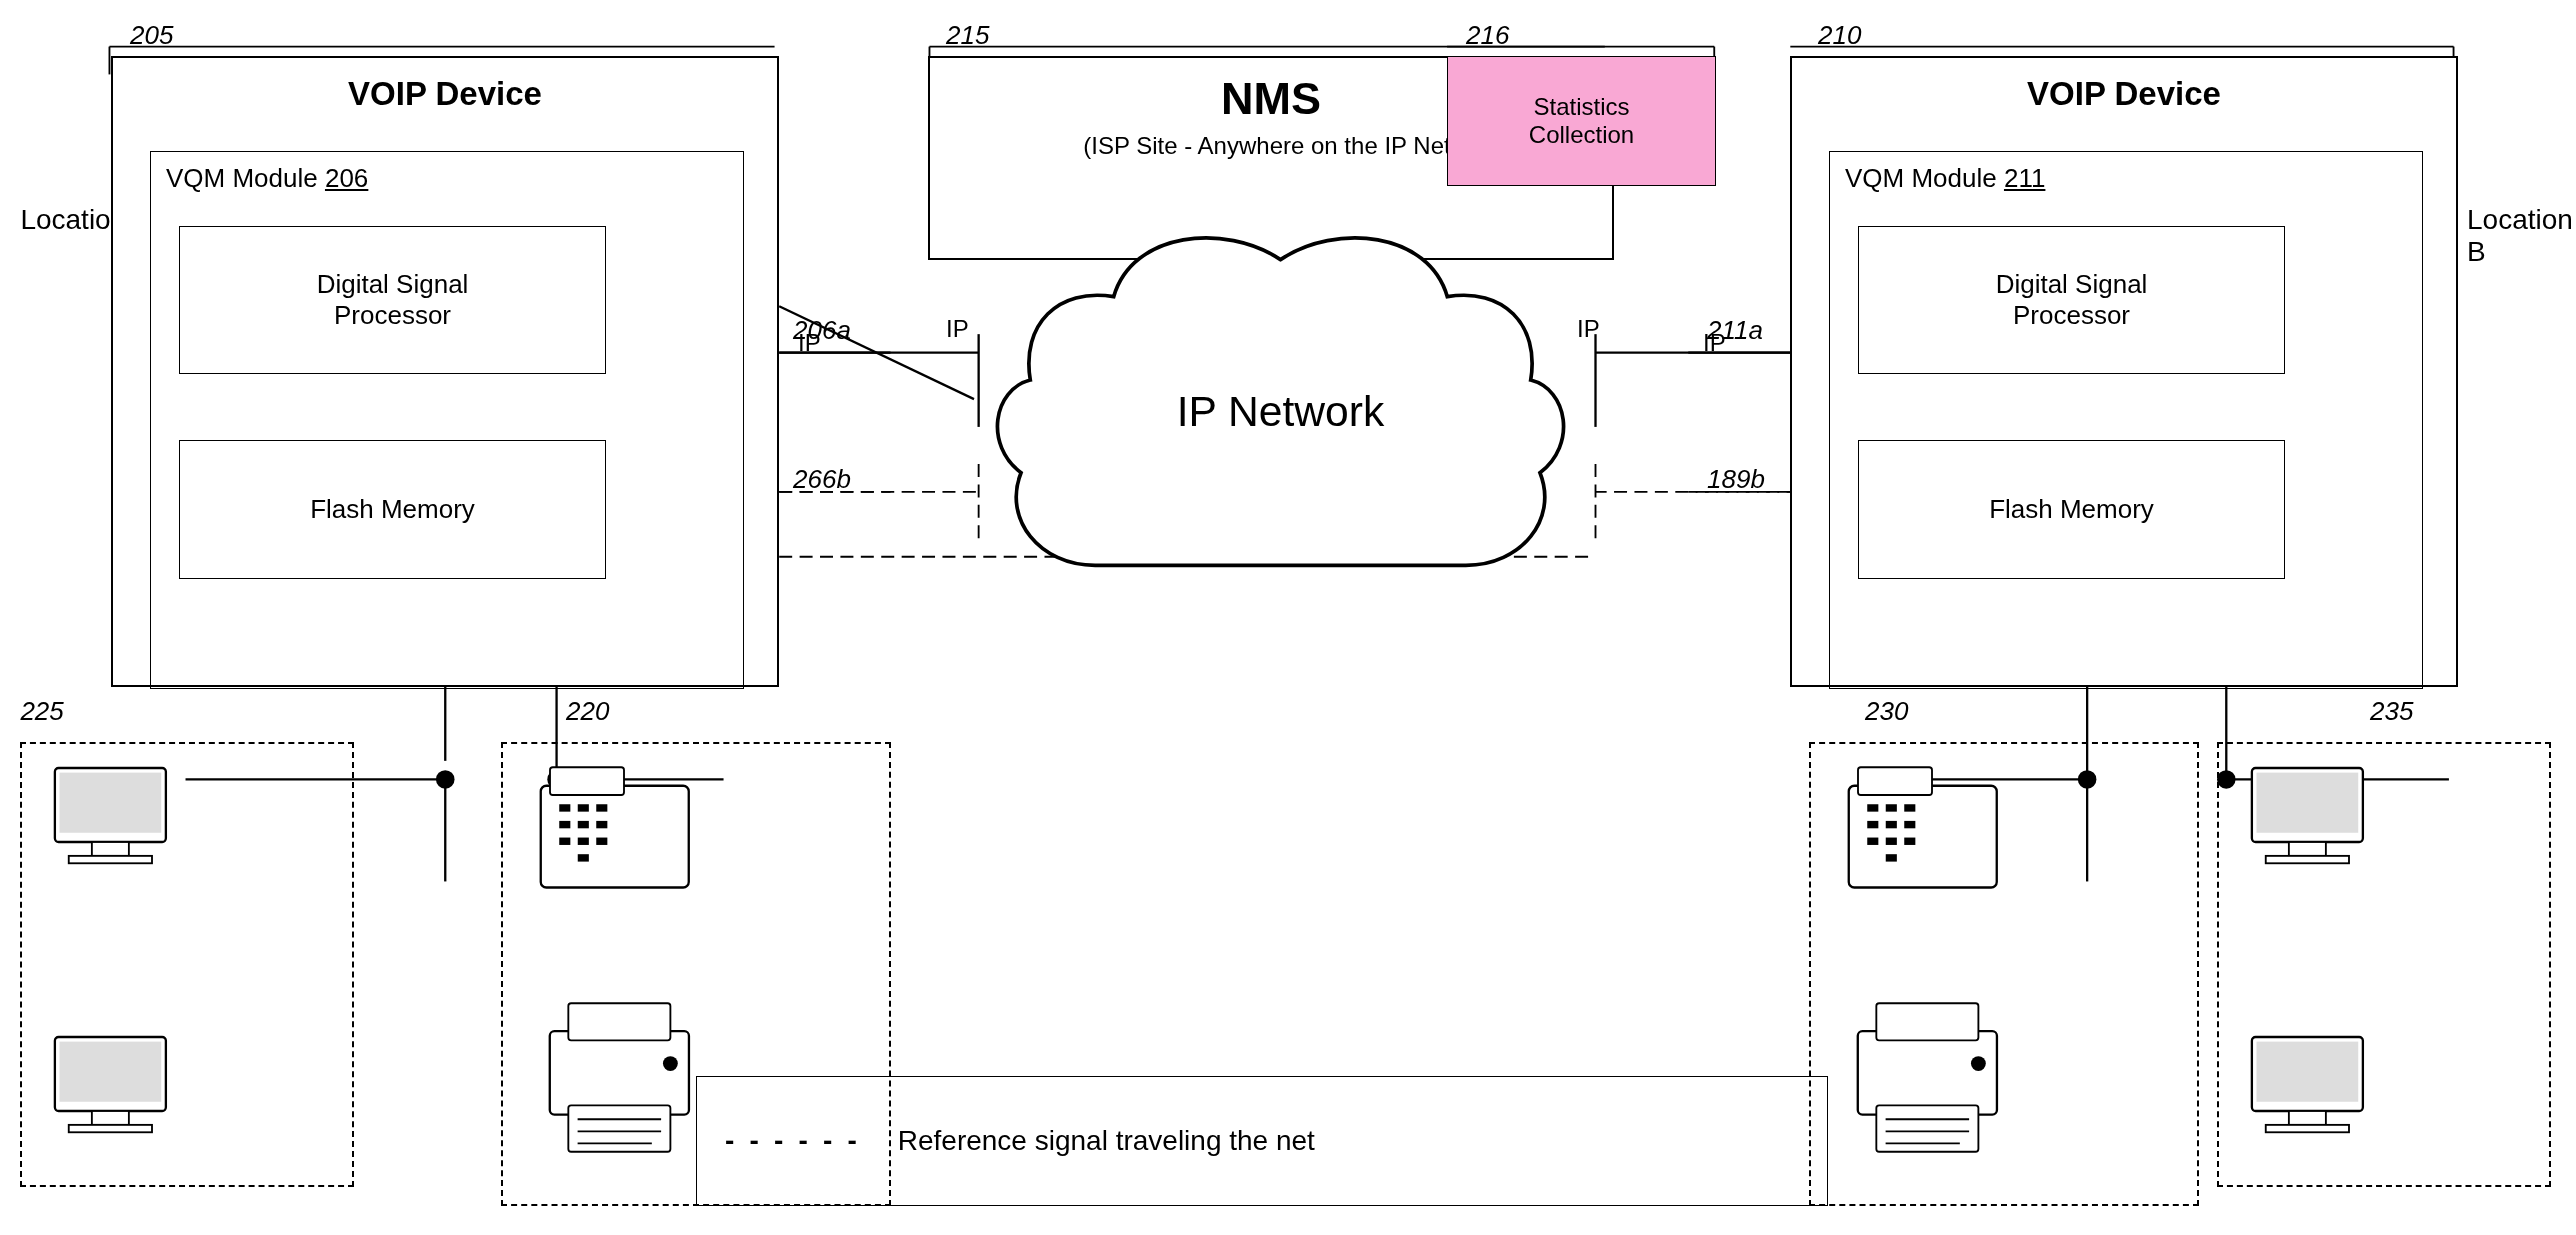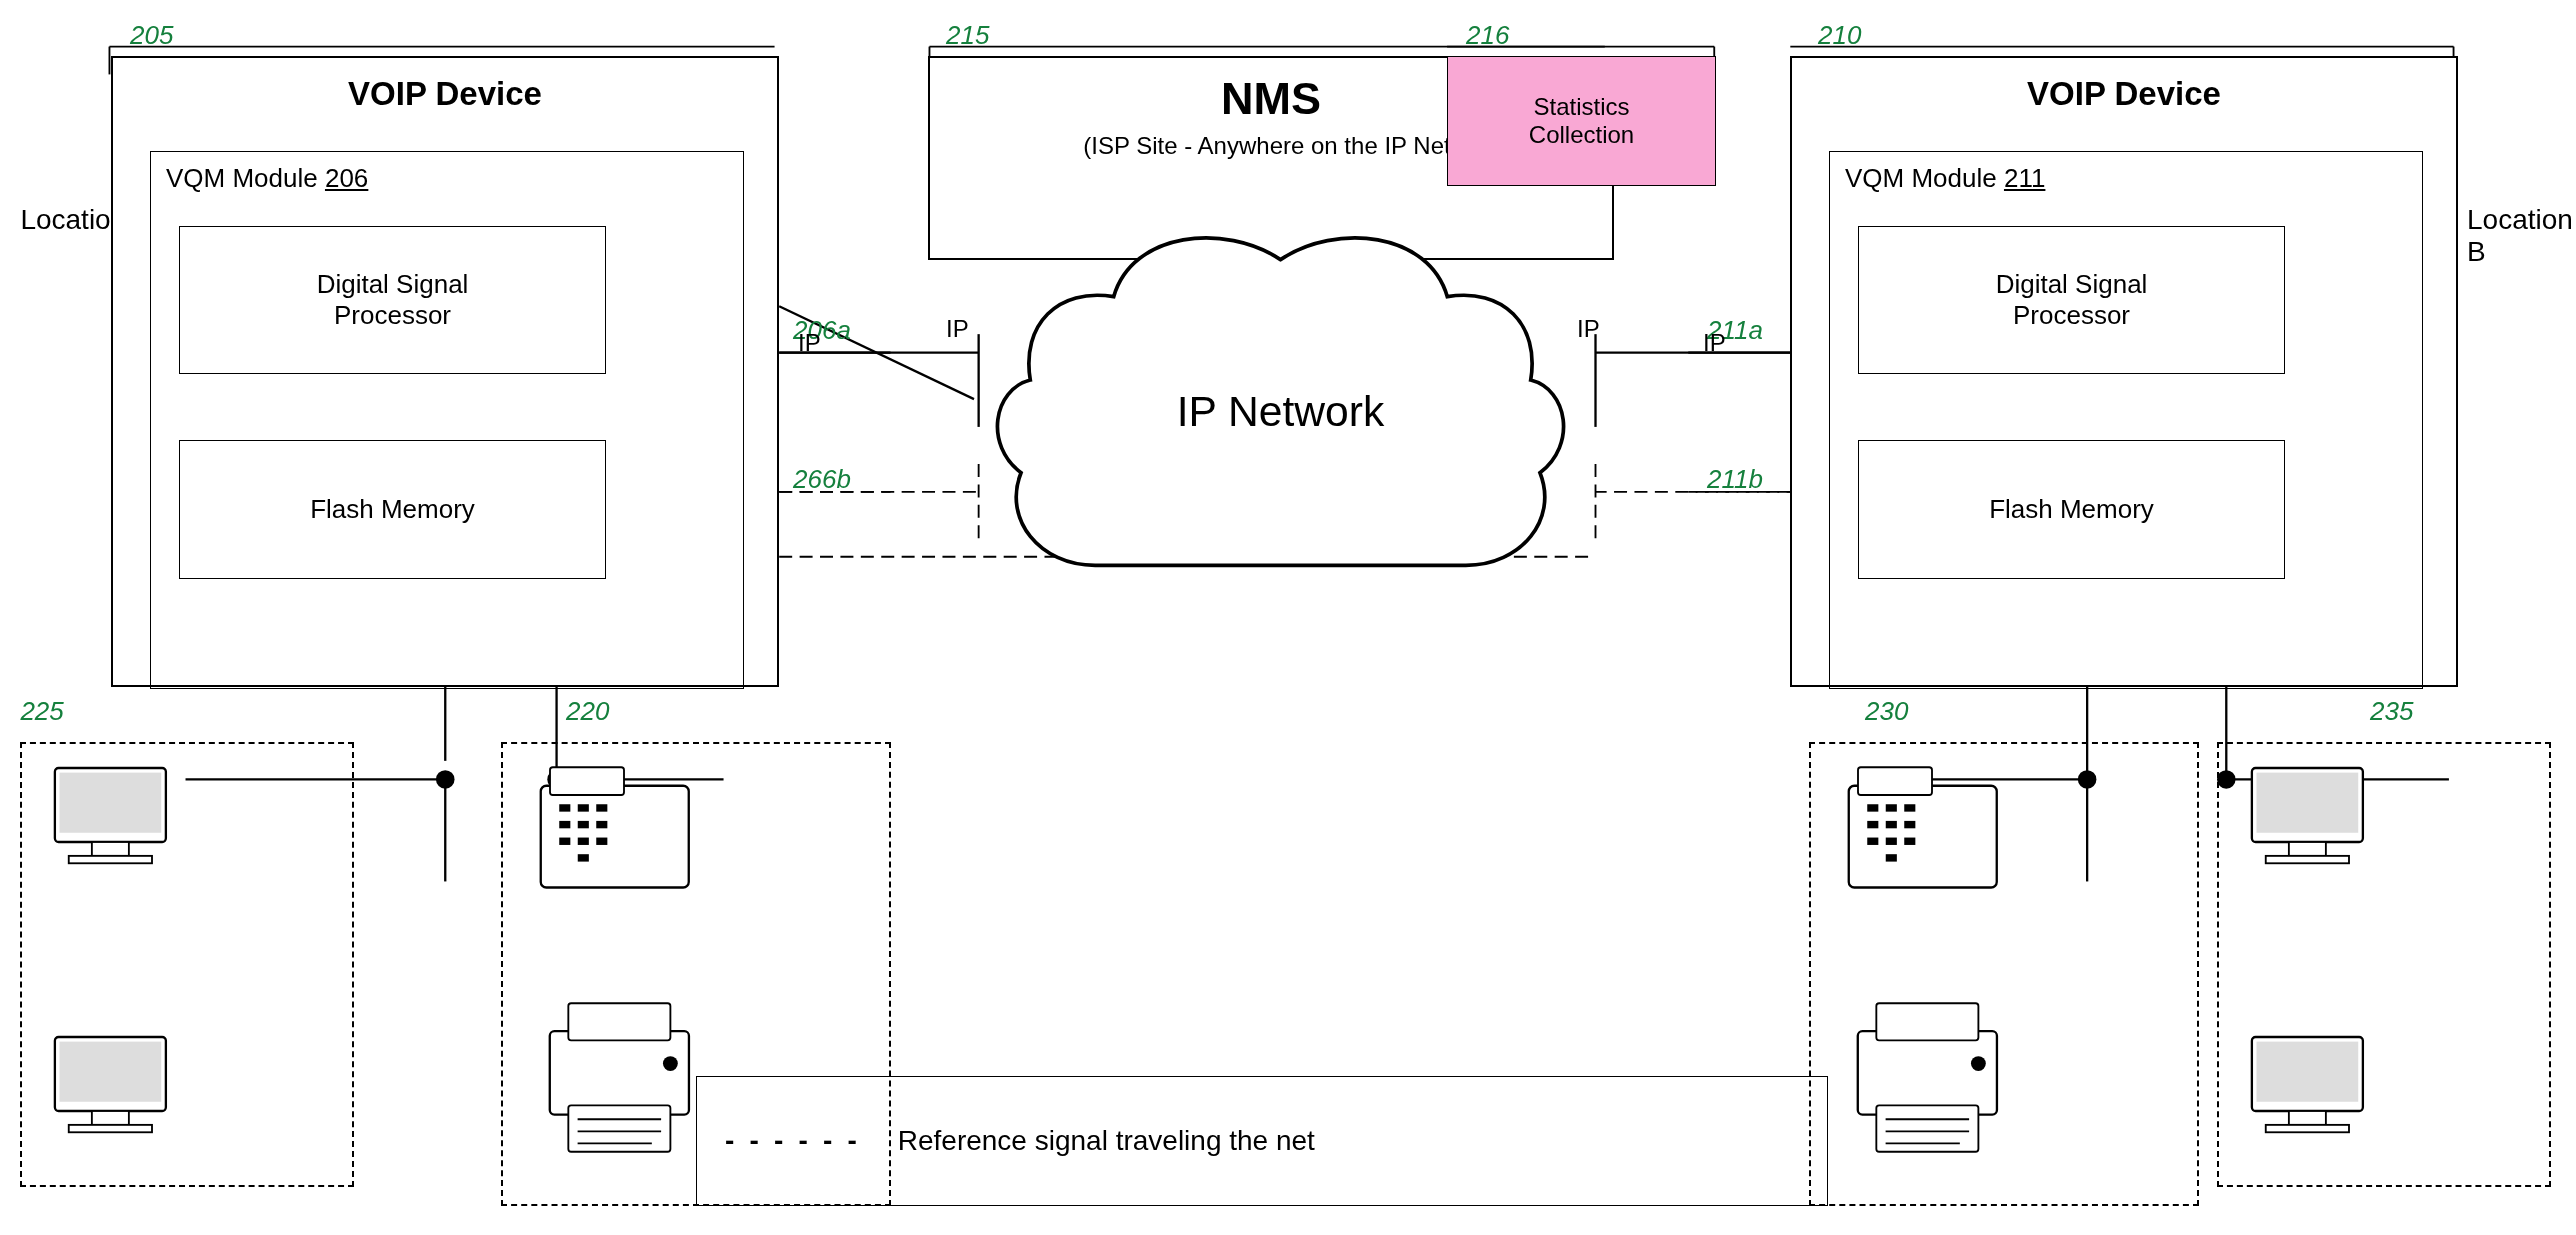--- a/index.html
+++ b/index.html
@@ -89,21 +89,21 @@
       top: 204px;
       width: 631px;
       height: 417px;
     }
 
     
     .label {
       position: absolute;
       font-size: 26px;
       font-style: italic;
-      color: #15803d;
+      color: #000000;
     }
 
     
     .location-label {
       position: absolute;
       font-size: 28px;
       font-weight: normal;
     }
 
     
@@ -234,21 +234,21 @@
   <div class="label" style="left:793px;top:315px;text-align:right;">206a</div>
 
   <div style="position:absolute;left:798px;top:329px;font-size:24px;font-weight:normal;">IP</div>
 
   <div class="label" style="left:793px;top:464px;">266b</div>
 
   <div class="label" style="left:1707px;top:315px;">211a</div>
 
   <div style="position:absolute;left:1703px;top:329px;font-size:24px;font-weight:normal;">IP</div>
 
-  <div class="label" style="left:1707px;top:464px;">211b</div>
+  <div class="label" style="left:1707px;top:464px;">189b</div>
 
   <div class="voip-box voip-box-right">
     <div class="voip-title">VOIP Device</div>
 
     <div style="position:absolute;left:37px;top:93px;width:594px;height:538px;border:1.9px solid #000;">
       <div style="font-size:26px;padding:11px 15px 3.7px 15px;">
         VQM Module <span style="text-decoration:underline;">211</span>
       </div>
 
       <div style="position:absolute;left:28px;top:74px;width:427px;height:148px;border:1.9px solid #000;display:flex;align-items:center;justify-content:center;font-size:26px;text-align:center;">

